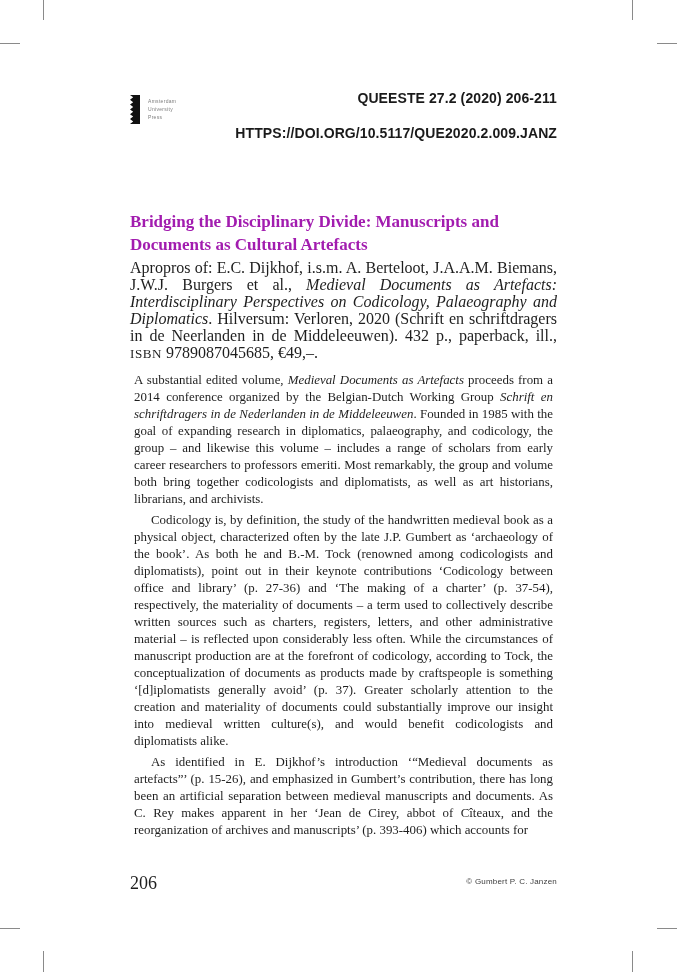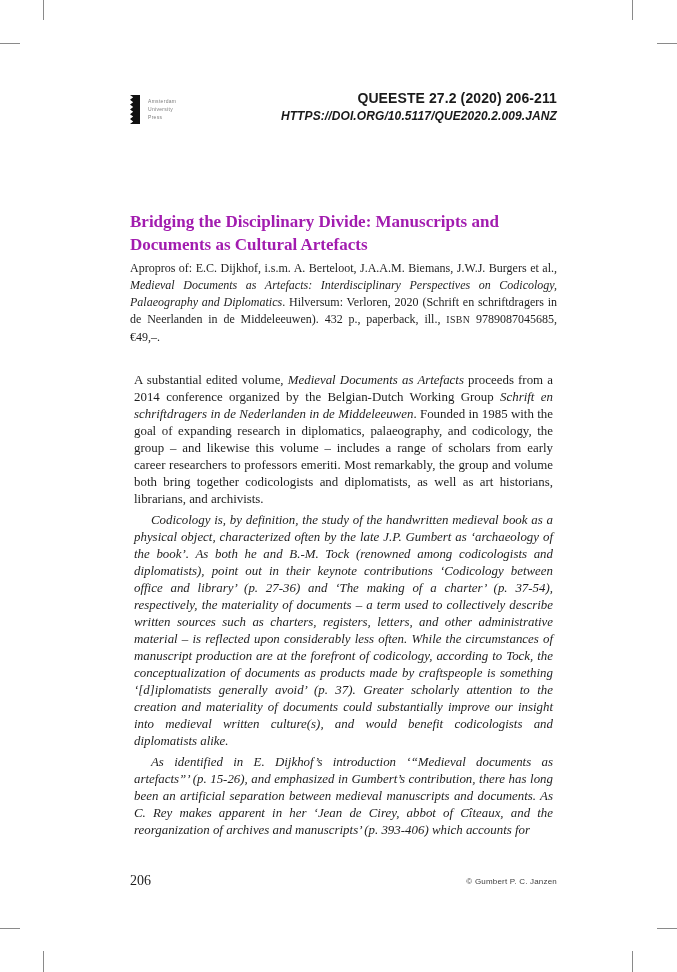--- a/index.html
+++ b/index.html
@@ -34,42 +34,42 @@
     position:absolute;left:18px;top:2px;
     font-family:"Liberation Sans","DejaVu Sans",sans-serif;
     font-size:5px;line-height:8px;color:#7d7d7d;letter-spacing:.3px;
   }
   .logo-text span{display:block;}
   .ref-block{
     position:absolute;right:120px;top:90px;text-align:right;
     font-family:"Liberation Sans","DejaVu Sans",sans-serif;
   }
   .journal-ref{font-size:14px;font-weight:600;color:#1a1a1a;letter-spacing:.1px;}
-  .doi-ref{font-size:12px;font-weight:600;font-style:italic;color:#1a1a1a;margin-top:3px;letter-spacing:.1px;}
+  .doi-ref{font-size:14px;font-weight:600;color:#1a1a1a;margin-top:19px;letter-spacing:.1px;}
 
   
   .title{
     position:absolute;left:130px;top:200px;width:440px;
     font-size:17px;line-height:22.6px;font-weight:bold;color:#a21caf;
   }
   .biblio{
     position:absolute;left:130px;top:260px;width:427px;
-    font-size:12px;line-height:16.95px;text-align:justify;
+    font-size:16px;line-height:16.95px;text-align:justify;
   }
   .body-text{
     position:absolute;left:130px;top:368px;width:427px;
     font-size:12.9px;line-height:17px;text-align:justify;
   }
   .body-text p{margin:4px;}
-  .body-text p.indent{text-indent:17px;font-style:italic;}
+  .body-text p.indent{text-indent:17px;}
   .seg-i{font-style:italic;}
   .seg-sc{font-size:.82em;letter-spacing:.04em;}
 
   
-  .folio{position:absolute;left:130px;top:873px;font-size:14px;color:#1e1e1e;}
+  .folio{position:absolute;left:130px;top:873px;font-size:18px;color:#1e1e1e;}
   .copyright{
     position:absolute;right:120px;top:877px;
     font-family:"Liberation Sans","DejaVu Sans",sans-serif;
     font-size:8px;color:#3c3c3c;letter-spacing:.2px;
   }
 </style>
 </head>
 <body>
 
 <div class="sheet">

